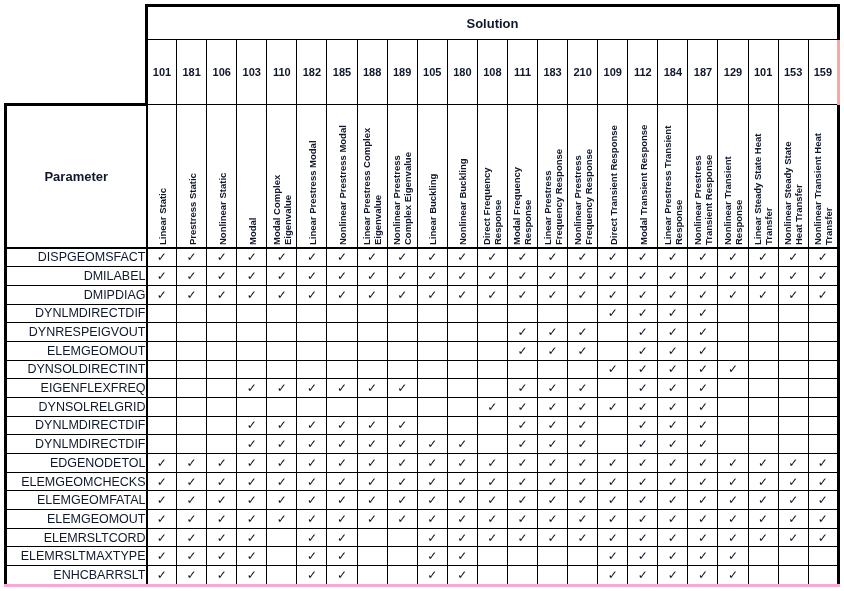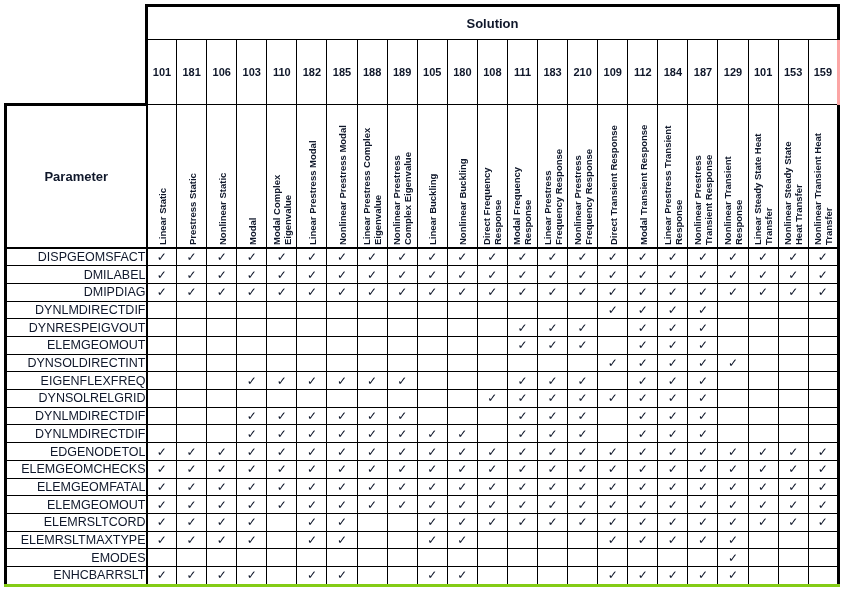--- a/index.html
+++ b/index.html
@@ -24,21 +24,21 @@
   td.vcell:last-child{border-right:3px solid #000;}
   .vh{position:absolute;left:50%;top:50%;width:138px;
       transform:translate(-50%,-50%) rotate(-90deg);
       font-size:9.5px;font-weight:bold;line-height:11px;text-align:left;
       white-space:pre-line;}
   th.pname{border-left:3px solid #000;border-right:2px solid #000;
       font-size:12.5px;font-weight:normal;text-align:right;vertical-align:middle;
       padding-left:4px;white-space:nowrap;overflow:hidden;margin-left:16px;}
   td.chk{font-size:12px;text-align:center;vertical-align:middle;line-height:1;}
   td.chk:last-child{border-right:3px solid #000;}
-  tbody tr:last-child th,tbody tr:last-child td{border-bottom:3px solid #84cc16;}
+  tbody tr:last-child th,tbody tr:last-child td{border-bottom:3px solid #f9a8d4;}
 </style>
 </head>
 <body>
 
 <div class="page">
   <table class="matrix">
     <colgroup>
       <col style="width:141px">
     <col>
         <col>
@@ -618,46 +618,20 @@
           <td class="chk">✓</td>
           <td class="chk">✓</td>
           <td class="chk">✓</td>
           <td class="chk">✓</td>
           <td class="chk">✓</td>
           <td class="chk"></td>
           <td class="chk"></td>
           <td class="chk"></td>
         </tr>
         <tr>
-          <th class="pname">EMODES</th>
-          <td class="chk"></td>
-          <td class="chk"></td>
-          <td class="chk"></td>
-          <td class="chk"></td>
-          <td class="chk"></td>
-          <td class="chk"></td>
-          <td class="chk"></td>
-          <td class="chk"></td>
-          <td class="chk"></td>
-          <td class="chk"></td>
-          <td class="chk"></td>
-          <td class="chk"></td>
-          <td class="chk"></td>
-          <td class="chk"></td>
-          <td class="chk"></td>
-          <td class="chk"></td>
-          <td class="chk"></td>
-          <td class="chk"></td>
-          <td class="chk"></td>
-          <td class="chk">✓</td>
-          <td class="chk"></td>
-          <td class="chk"></td>
-          <td class="chk"></td>
-        </tr>
-        <tr>
           <th class="pname">ENHCBARRSLT</th>
           <td class="chk">✓</td>
           <td class="chk">✓</td>
           <td class="chk">✓</td>
           <td class="chk">✓</td>
           <td class="chk"></td>
           <td class="chk">✓</td>
           <td class="chk">✓</td>
           <td class="chk"></td>
           <td class="chk"></td>

